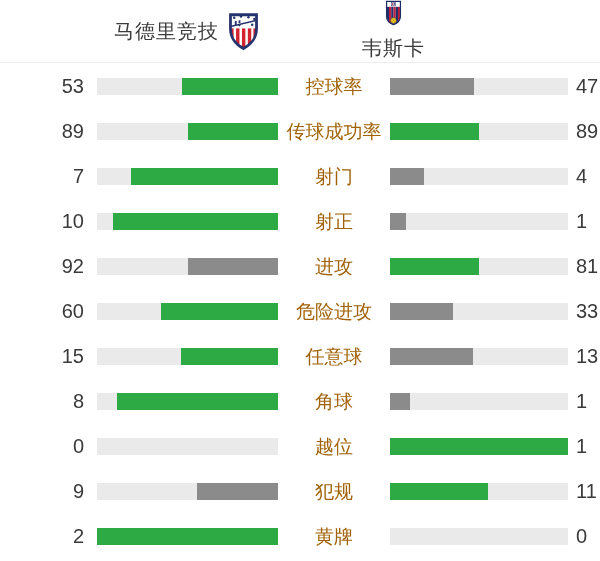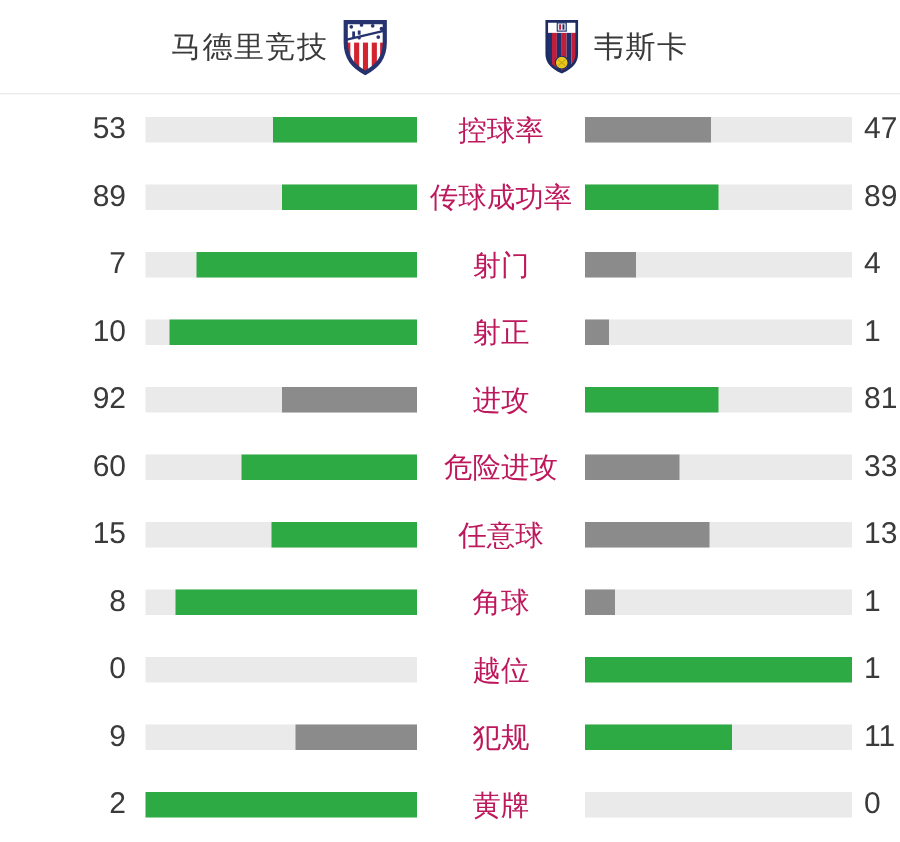--- a/index.html
+++ b/index.html
@@ -6,35 +6,35 @@
   body{
     width:600px;height:561px;background:#ffffff;overflow:hidden;
     font-family:"Liberation Sans","DejaVu Sans",sans-serif;color:#3a3a3a;
   }
   .page{width:600px;height:561px;display:flex;flex-direction:column;}
 
   
   .header{position:relative;height:62px;flex:0 0 62px;border-bottom:1px solid #ededed;background:#fff;}
   .team{position:absolute;top:0;height:62px;display:flex;align-items:center;gap:9px;}
   .team.home{left:114px;}
-  .team.away{left:362px;}
+  .team.away{left:362px;flex-direction:column;}
   .team-name{font-size:20px;color:#3a3a3a;letter-spacing:1px;white-space:nowrap;}
   .crest{display:block;}
 
   
   .stats{flex:1;display:flex;flex-direction:column;padding:1px 0 2px 0;}
   .stat-row{flex:1;display:flex;align-items:center;padding-left:28px;}
   .val{font-size:20px;color:#3a3a3a;}
   .val-home{width:56px;text-align:right;flex:0 0 56px;}
   .val-away{flex:1;text-align:left;padding-left:8px;}
   .track{height:17px;background:#eaeaea;flex:0 0 auto;}
   .track-home{width:181px;margin-left:13px;display:flex;justify-content:flex-end;}
   .track-away{width:178px;}
   .fill{height:100%;}
-  .label{width:112px;flex:0 0 112px;text-align:center;font-size:19px;color:#be185d;white-space:nowrap;}
+  .label{width:112px;flex:0 0 112px;text-align:center;font-size:19px;color:#a16207;white-space:nowrap;}
 </style>
 </head>
 <body>
 
 <div class="page">
 
   <div class="header">
     <div class="team home">
       <span class="team-name">马德里竞技</span>
 

